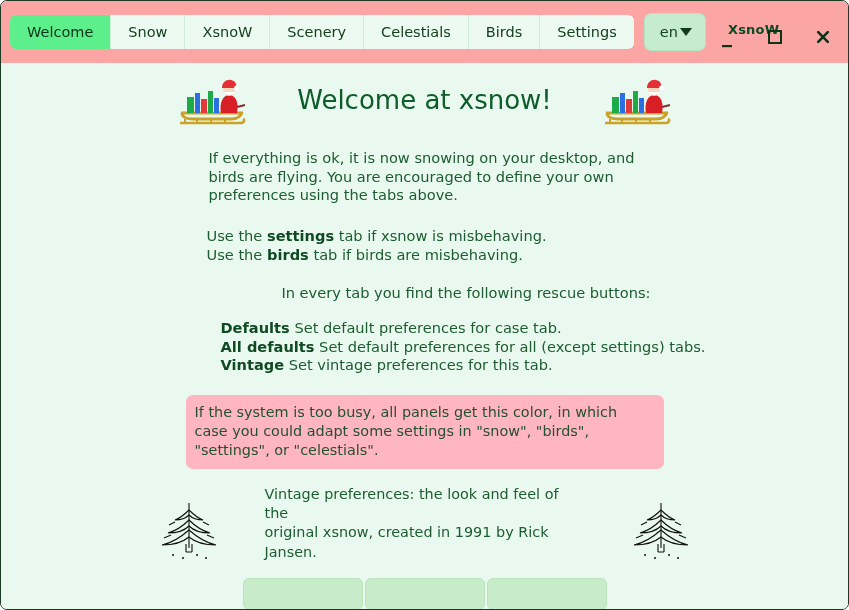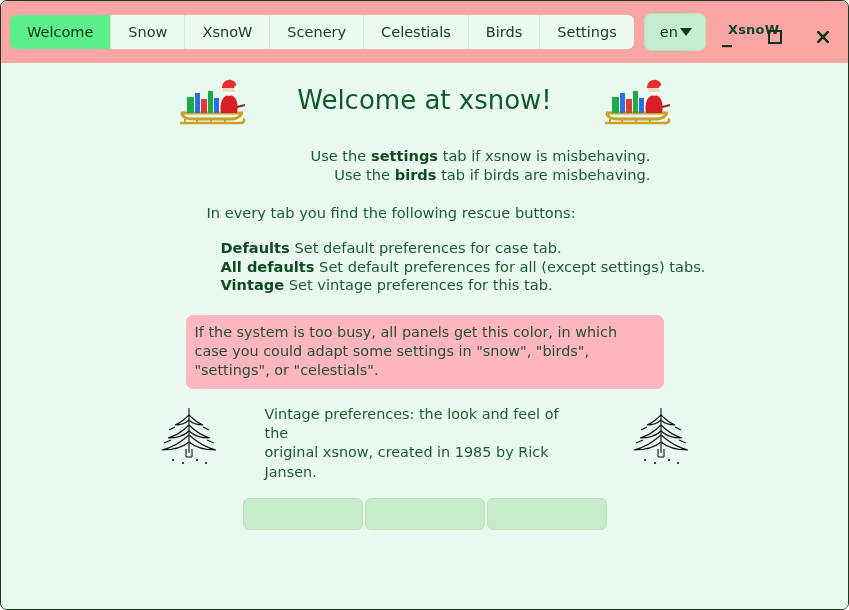--- a/index.html
+++ b/index.html
@@ -162,29 +162,29 @@
   }
   #intro {
     width: 452px;
     margin: 24px auto 0 auto;
     padding-left: 10px;
     box-sizing: border-box;
   }
   #misbehave {
     margin: 22px auto 0 auto;
     width: 452px;
-    text-align: right;
+    text-align: left;
     padding-left: 8px;
     box-sizing: border-box;
   }
   #misbehave div { white-space: nowrap; }
   #rescue-intro {
     margin: 20px auto 0 auto;
     width: 452px;
-    text-align: left;
+    text-align: right;
     padding-left: 8px;
     box-sizing: border-box;
   }
   #rescue-list {
     width: 452px;
     margin: 16px auto 0 auto;
     padding-left: 22px;
     box-sizing: border-box;
   }
   #rescue-list div { white-space: nowrap; }
@@ -197,21 +197,21 @@
     border-radius: 7px;
     padding: 8px 9px 9px 9px;
     box-sizing: border-box;
     color: #22512f;
     font-size: 14.4px;
     line-height: 1.32;
   }
 
   #vintage-row {
     display: flex;
-    align-items: flex-start;
+    align-items: flex-end;
     justify-content: center;
     gap: 46px;
     margin-top: 16px;
   }
   #vintage-text {
     color: #1c5c30;
     font-size: 14.4px;
     line-height: 1.33;
     width: 320px;
   }
@@ -331,20 +331,21 @@
           <path d="M44 38 C42 28 46 20 52 20 C59 20 62 28 60 38 Z" fill="#d81f26"></path>
           <circle cx="52" cy="15" r="6" fill="#f4d9c0"></circle>
           <path d="M45 13 C45 7 50 4 54 5 C59 6 60 10 59 13 Z" fill="#e42f34"></path>
           <circle cx="59.5" cy="13" r="2.4" fill="#ffffff"></circle>
           <path d="M46 17 C48 21 56 21 58 17" fill="#ffffff"></path>
           <path d="M60 32 L68 30" stroke="#8a2b2b" stroke-width="2"></path>
         </g>
       </svg>
     </div>
 
+    <div id="intro" class="textblock">If everything is ok, it is now snowing on your desktop, and birds are flying. You are encouraged to define your own preferences using the tabs above.</div>
 
     <div id="misbehave" class="textblock">
       <div><span>Use the </span><b>settings</b><span> tab if xsnow is misbehaving.</span></div>
       <div><span>Use the </span><b>birds</b><span> tab if birds are misbehaving.</span></div>
     </div>
 
     <div id="rescue-intro" class="textblock">In every tab you find the following rescue buttons:</div>
 
     <div id="rescue-list" class="textblock">
       <div><b>Defaults</b><span> Set default preferences for case tab.</span></div>
@@ -366,21 +367,21 @@
         </g>
         <g fill="#111111">
           <circle cx="14" cy="55" r="1"></circle>
           <circle cx="24" cy="58" r="1"></circle>
           <circle cx="38" cy="55" r="1"></circle>
           <circle cx="47" cy="58" r="1"></circle>
         </g>
       </svg>
       <div id="vintage-text">
         <div>Vintage preferences: the look and feel of the</div>
-        <div>original xsnow, created in 1985 by Rick Jansen.</div>
+        <div>original xsnow, created in 1991 by Rick Jansen.</div>
       </div>
       <svg class="tree" viewBox="0 0 60 62">
         <g fill="none" stroke="#111111" stroke-width="1.1">
           <path d="M30 3 L30 48"></path>
           <path d="M30 10 C25 15 21 18 16 20 C22 20 27 18 30 15 C33 18 38 20 44 20 C39 18 35 15 30 10 Z"></path>
           <path d="M30 20 C23 27 16 31 9 33 C18 33 26 30 30 26 C34 30 42 33 51 33 C44 31 37 27 30 20 Z"></path>
           <path d="M30 30 C21 38 12 43 3 45 C14 45 24 42 30 37 C36 42 46 45 57 45 C48 43 39 38 30 30 Z"></path>
           <path d="M27 44 L27 52 M33 44 L33 52 M27 52 L33 52"></path>
           <path d="M16 22 L10 25 M44 22 L50 25 M12 35 L5 38 M48 35 L55 38"></path>
         </g>

